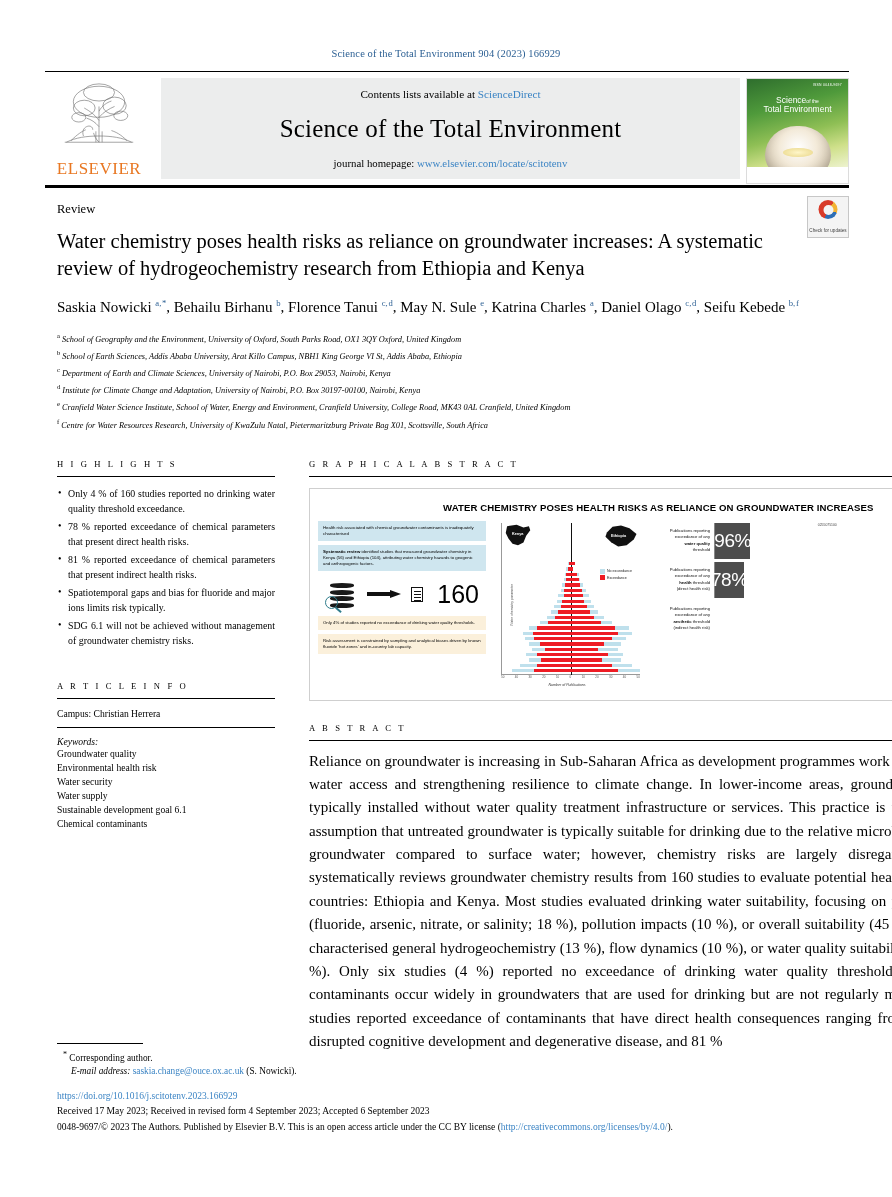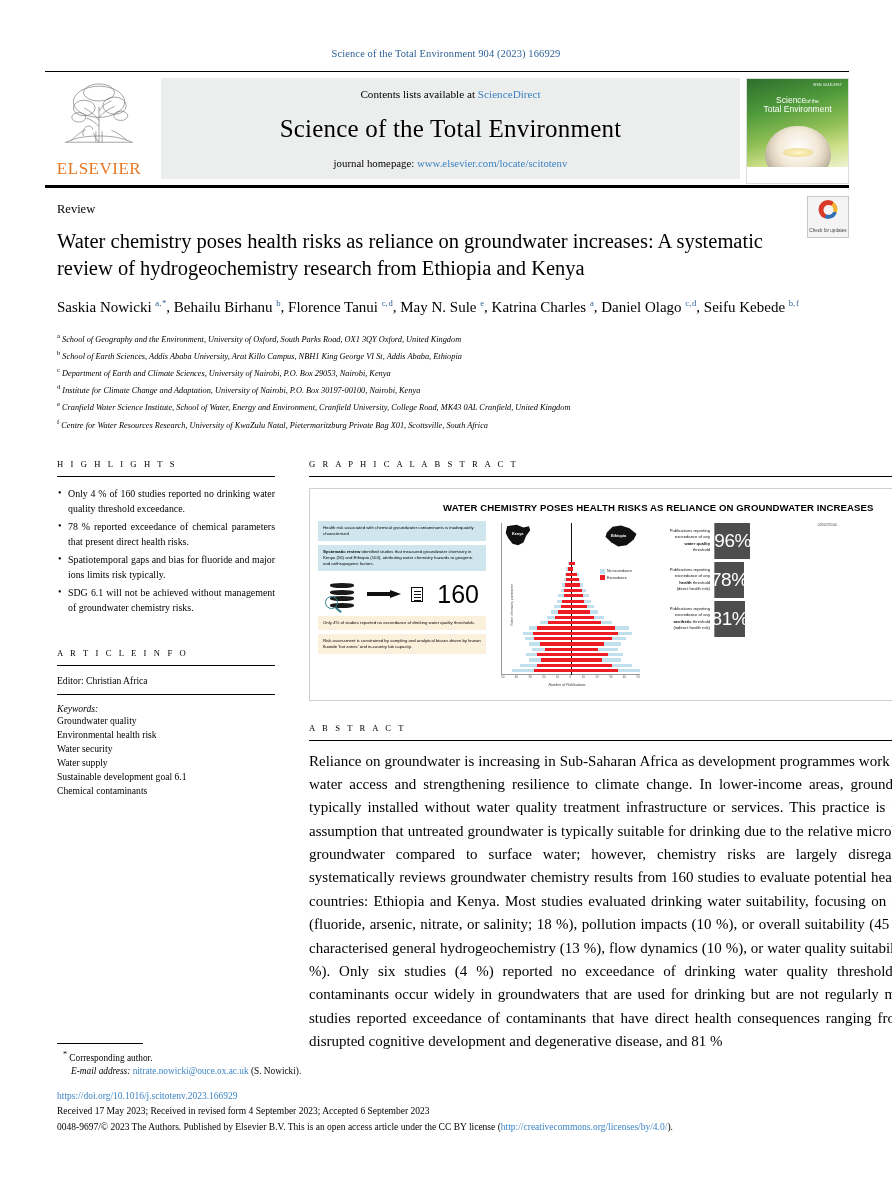--- a/index.html
+++ b/index.html
@@ -412,29 +412,30 @@
   </div>
 
   <div class="cols">
     <div class="col-left">
       <div>
         <div class="sec-head">H I G H L I G H T S</div>
         <div class="sec-rule"></div>
         <ul class="highlights">
             <li>Only 4 % of 160 studies reported no drinking water quality threshold exceedance.</li>
             <li>78 % reported exceedance of chemical parameters that present direct health risks.</li>
+            <li>81 % reported exceedance of chemical parameters that present indirect health risks.</li>
             <li>Spatiotemporal gaps and bias for fluoride and major ions limits risk typically.</li>
             <li>SDG 6.1 will not be achieved without management of groundwater chemistry risks.</li>
           </ul>
       </div>
 
       <div class="ai-block">
         <div class="sec-head">A R T I C L E  I N F O</div>
         <div class="sec-rule"></div>
-        <div class="editor-line">Editor: Christian Africa</div>
+        <div class="editor-line">Campus: Christian Herrera</div>
         <div class="kw-rule"></div>
         <div class="kw-wrap">
           <div class="kw-title">Keywords:</div>
           <div id="kw-list">
               <div class="kw">Groundwater quality</div>
               <div class="kw">Environmental health risk</div>
               <div class="kw">Water security</div>
               <div class="kw">Water supply</div>
               <div class="kw">Sustainable development goal 6.1</div>
               <div class="kw">Chemical contaminants</div>
@@ -666,25 +667,20 @@
                     <div class="stat-row">
                       <div class="stat-lab">Publications reporting<br>exceedance of any<br><b>health</b> threshold<br>(direct health risk)</div>
                       <div class="stat-bar-wrap">
                         <div class="stat-bar" style="width: 78%;">
                           <span>78%</span>
                         </div>
                       </div>
                     </div>
                     <div class="stat-row">
                       <div class="stat-lab">Publications reporting<br>exceedance of any<br><b>aesthetic</b> threshold<br>(indirect health risk)</div>
-                      <div class="stat-bar-wrap">
-                        <div class="stat-bar" style="width: 81%;">
-                          <span>81%</span>
-                        </div>
-                      </div>
                     </div>
                   </div>
                 <div class="stat-axis" id="stat-axis">
                     <span>0</span>
                     <span>25</span>
                     <span>50</span>
                     <span>75</span>
                     <span>100</span>
                   </div>
                 <div class="stat-axis-title">Proportion of Publications</div>
@@ -704,21 +700,21 @@
   </div>
 
   <div class="footer">
     <div class="foot-rule"></div>
     <div class="foot-corr">
       <span class="star">*</span>
       <span>Corresponding author.</span>
     </div>
     <div class="foot-email">
       <i>E-mail address:</i>
-      <span class="mail-link">nitrate.nowicki@ouce.ox.ac.uk</span>
+      <span class="mail-link">saskia.change@ouce.ox.ac.uk</span>
       <span>(S. Nowicki).</span>
     </div>
     <div class="foot-block">
       <div class="doi">https://doi.org/10.1016/j.scitotenv.2023.166929</div>
       <div>Received 17 May 2023; Received in revised form 4 September 2023; Accepted 6 September 2023</div>
       <div>
         <span>0048-9697/© 2023 The Authors. Published by Elsevier B.V. This is an open access article under the CC BY license (</span><span class="cc-link">http://creativecommons.org/licenses/by/4.0/</span><span>).</span>
       </div>
     </div>
   </div>

